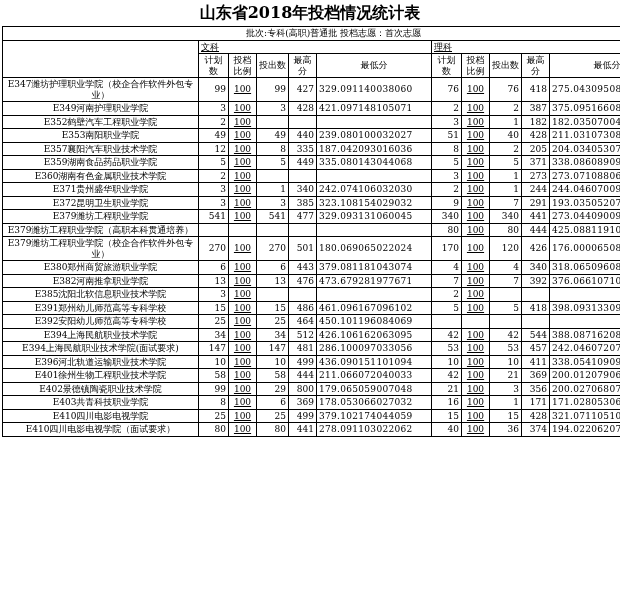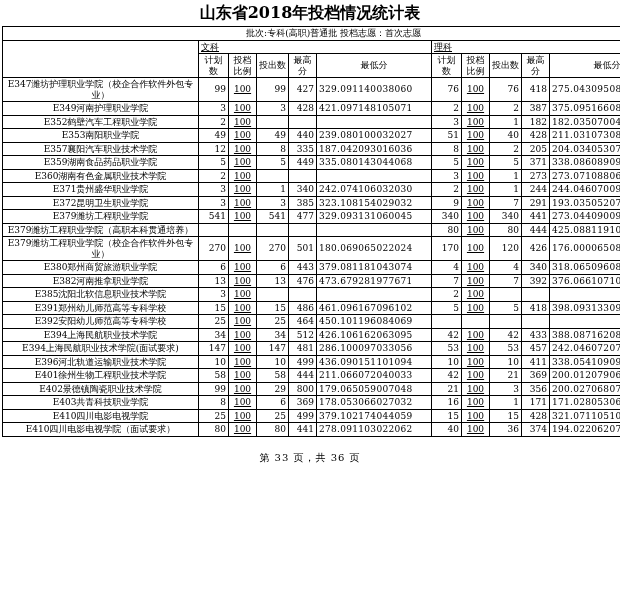--- a/index.html
+++ b/index.html
@@ -373,21 +373,21 @@
         <tr>
           <td class="school">E394上海民航职业技术学院</td>
           <td class="num">34</td>
           <td class="ratio">100</td>
           <td class="num">34</td>
           <td class="num">512</td>
           <td class="low">426.106162063095</td>
           <td class="num">42</td>
           <td class="ratio">100</td>
           <td class="num">42</td>
-          <td class="num">433</td>
+          <td class="num">544</td>
           <td class="low">388.087162081058</td>
         </tr>
         <tr>
           <td class="school">E394上海民航职业技术学院(面试要求)</td>
           <td class="num">147</td>
           <td class="ratio">100</td>
           <td class="num">147</td>
           <td class="num">481</td>
           <td class="low">286.100097033056</td>
           <td class="num">53</td>
@@ -470,14 +470,13 @@
           <td class="low">278.091103022062</td>
           <td class="num">40</td>
           <td class="ratio">100</td>
           <td class="num">36</td>
           <td class="num">374</td>
           <td class="low">194.022062077033</td>
         </tr>
       </tbody>
   </table>
 
-  <div class="footer">第 33 页，共 36 页</div>
 </div>
 
 </body></html>

